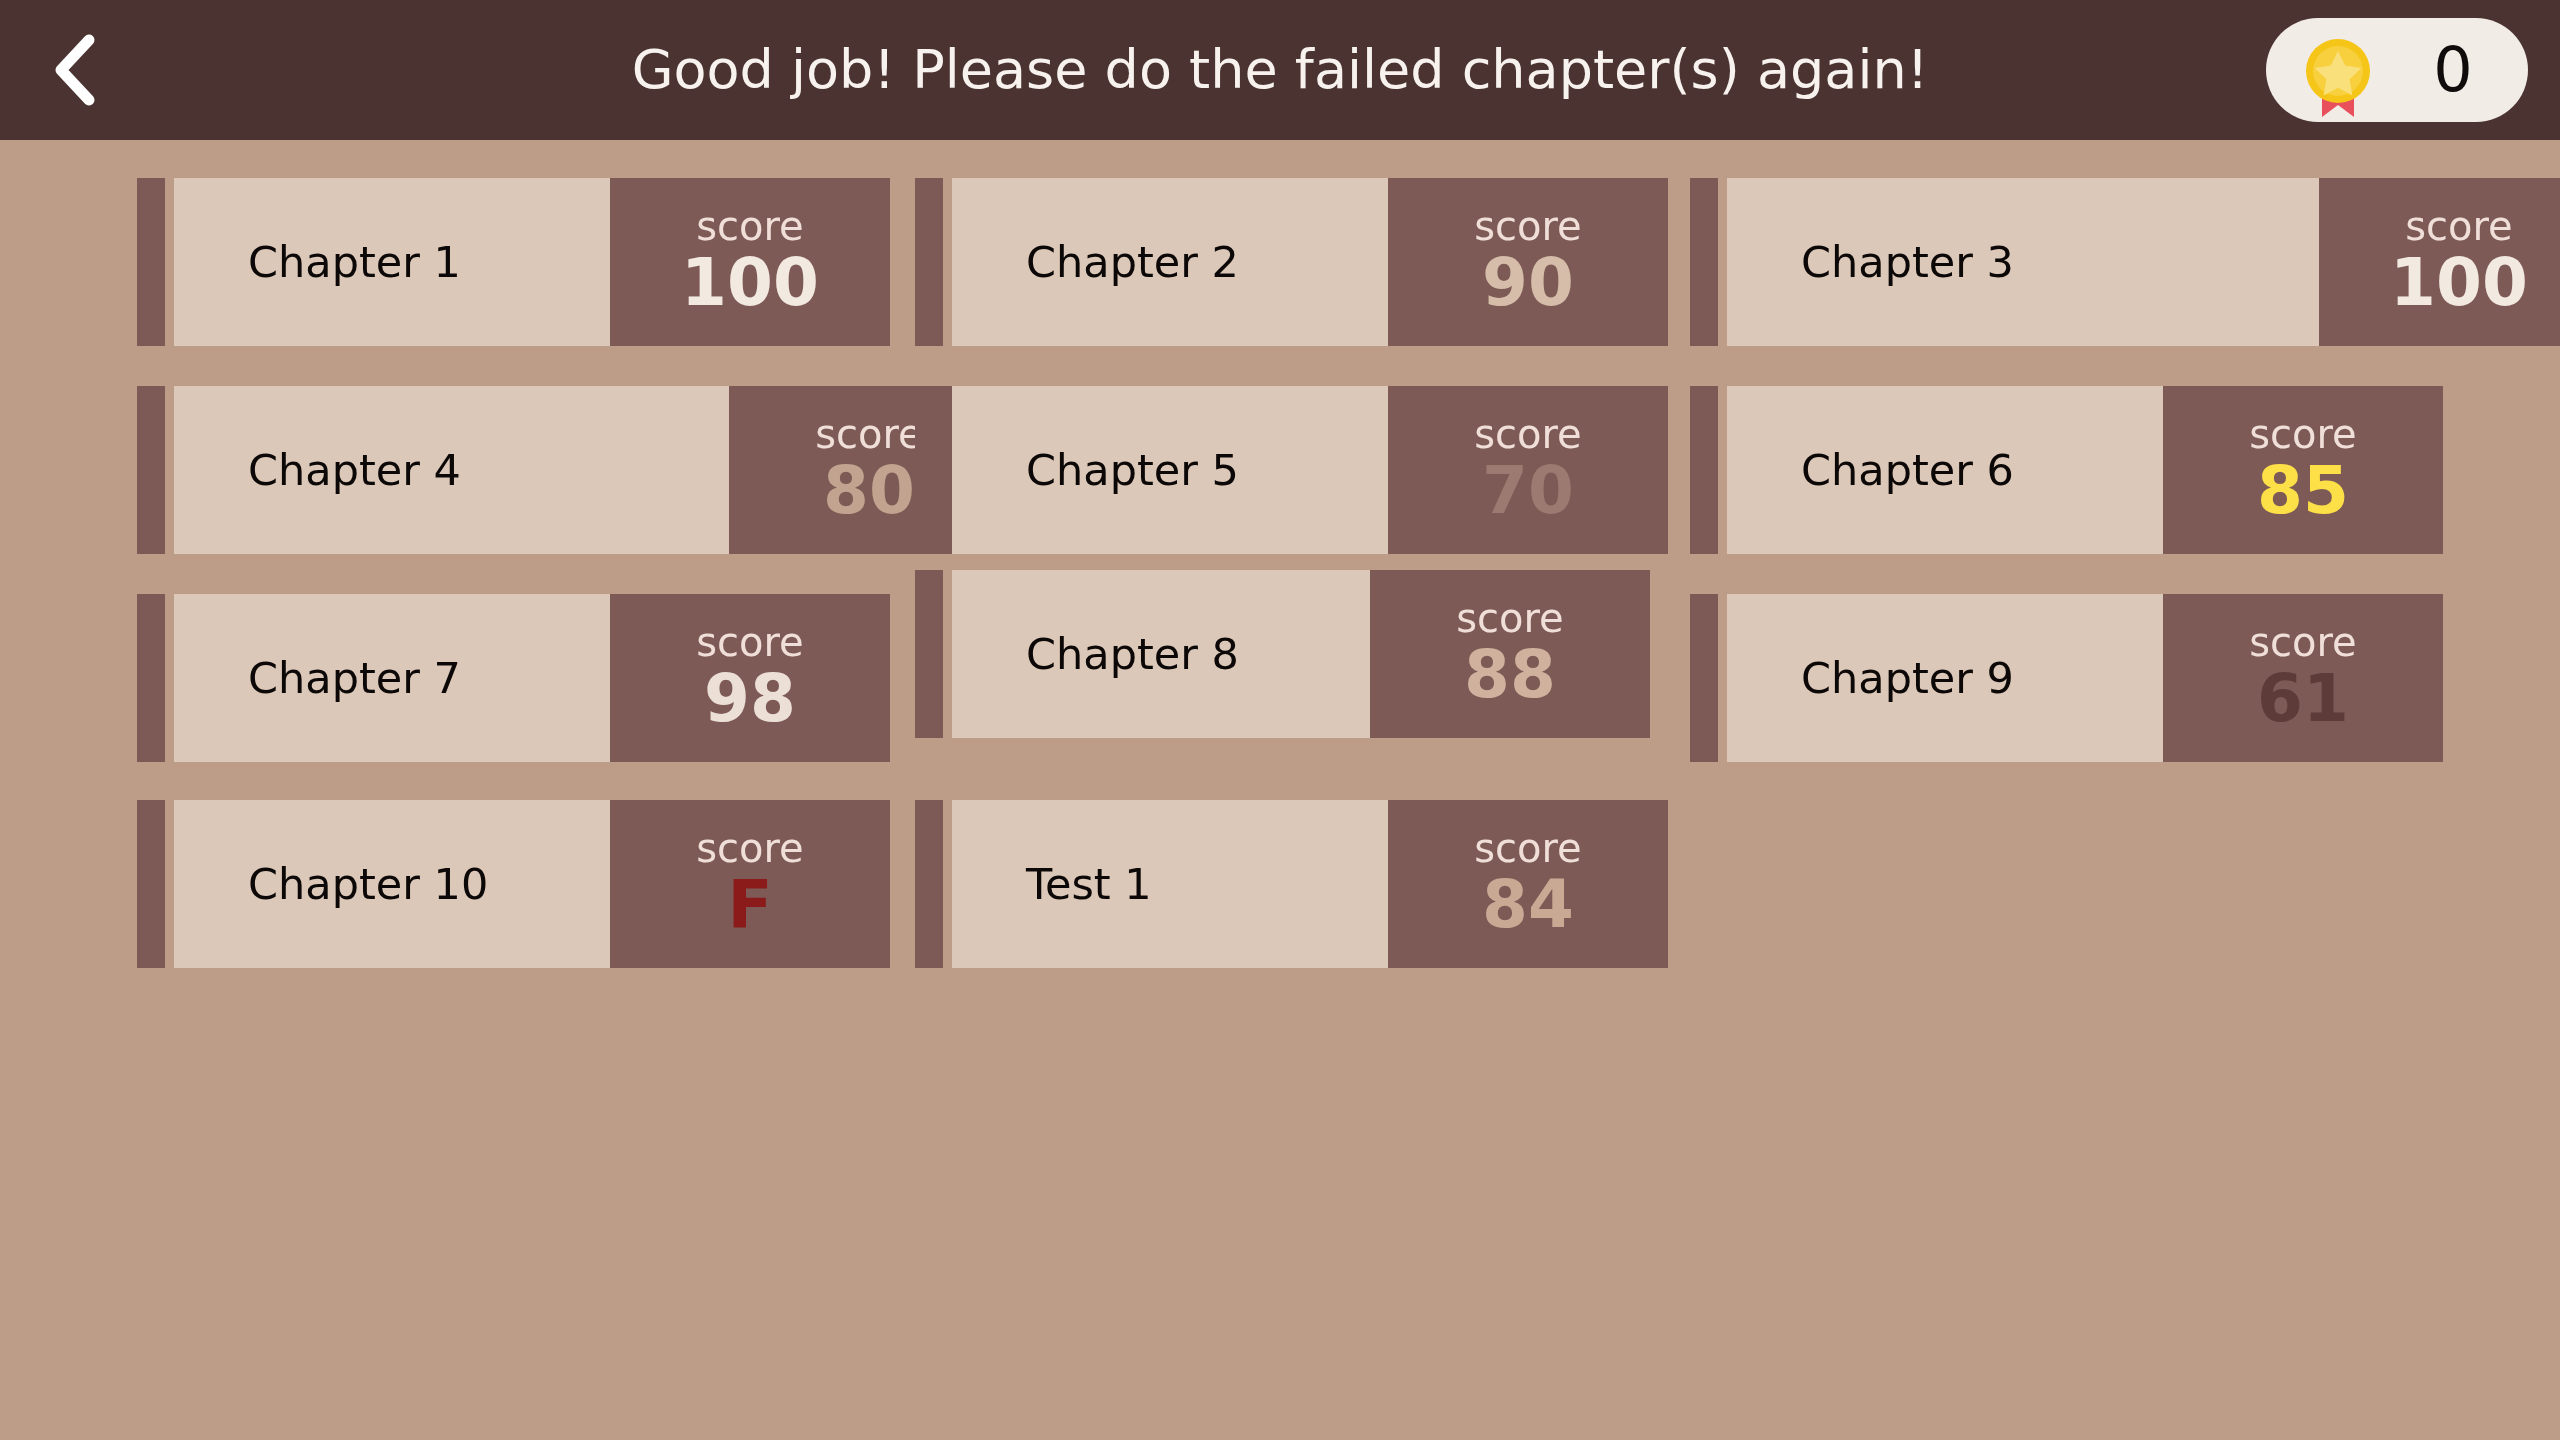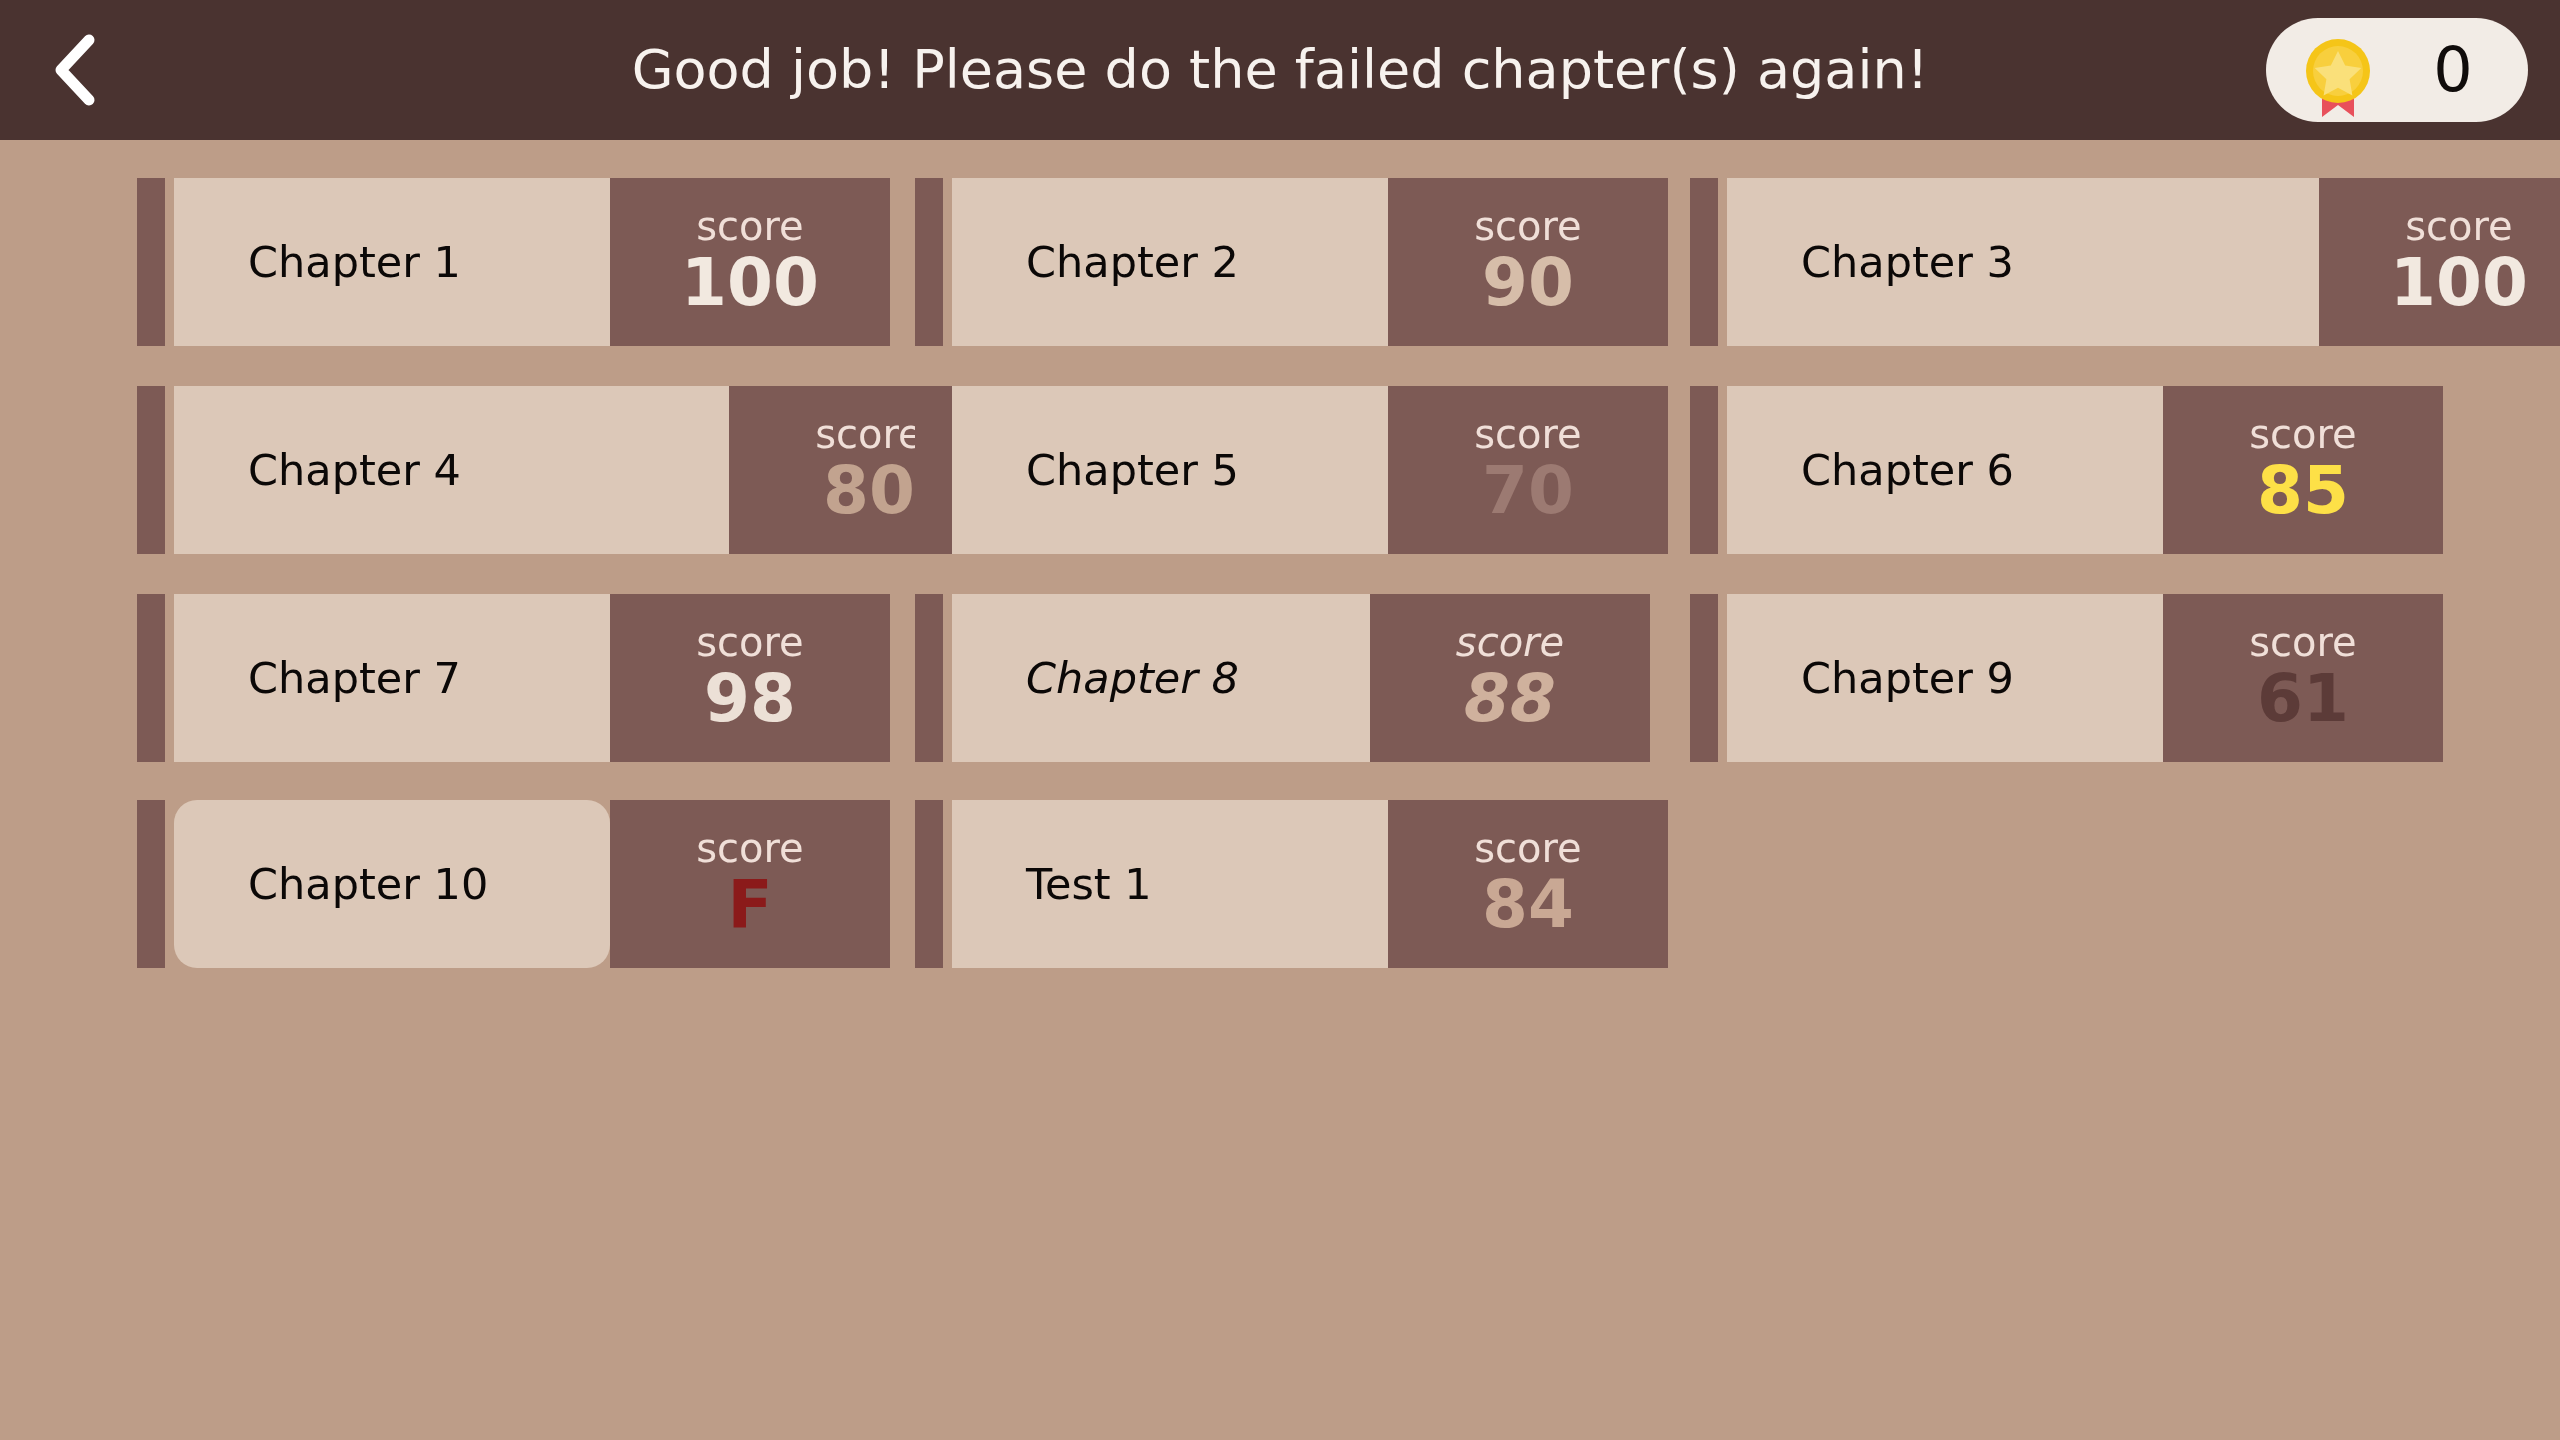--- a/index.html
+++ b/index.html
@@ -252,21 +252,21 @@
       <div class="card-accent" style="background: rgb(125, 90, 85);"></div>
       <div class="card-accent-gap"></div>
       <div class="card-body" style="background: rgb(220, 200, 184);">
         <div class="card-label" style="color: rgb(11, 8, 7);">Chapter 7</div>
       </div>
       <div class="card-score-panel" style="background: rgb(125, 90, 85);">
         <div class="score-caption" style="color: rgb(240, 223, 216);">score</div>
         <div class="score-value" style="color: rgb(236, 224, 214);">98</div>
       </div>
     </div>
-    <div class="chapter-card" style="left: 915px; top: 454px; width: 735px; font-style: italic;">
+    <div class="chapter-card" style="left: 915px; top: 430px; width: 735px;">
       <div class="card-accent" style="background: rgb(125, 90, 85);"></div>
       <div class="card-accent-gap"></div>
       <div class="card-body" style="background: rgb(220, 200, 184);">
         <div class="card-label" style="color: rgb(11, 8, 7);">Chapter 8</div>
       </div>
       <div class="card-score-panel" style="background: rgb(125, 90, 85);">
         <div class="score-caption" style="color: rgb(240, 223, 216);">score</div>
         <div class="score-value" style="color: rgb(207, 177, 157);">88</div>
       </div>
     </div>
@@ -277,21 +277,21 @@
         <div class="card-label" style="color: rgb(11, 8, 7);">Chapter 9</div>
       </div>
       <div class="card-score-panel" style="background: rgb(125, 90, 85);">
         <div class="score-caption" style="color: rgb(240, 223, 216);">score</div>
         <div class="score-value" style="color: rgb(92, 59, 56);">61</div>
       </div>
     </div>
     <div class="chapter-card" style="left: 137px; top: 660px; width: 753px;">
       <div class="card-accent" style="background: rgb(125, 90, 85);"></div>
       <div class="card-accent-gap"></div>
-      <div class="card-body" style="background: rgb(220, 200, 184); border-radius: 23px;">
+      <div class="card-body" style="background: rgb(220, 200, 184);">
         <div class="card-label" style="color: rgb(11, 8, 7);">Chapter 10</div>
       </div>
       <div class="card-score-panel" style="background: rgb(125, 90, 85);">
         <div class="score-caption" style="color: rgb(240, 223, 216);">score</div>
         <div class="score-value" style="color: rgb(139, 26, 26);">F</div>
       </div>
     </div>
     <div class="chapter-card" style="left: 915px; top: 660px; width: 753px; border-radius: 14px;">
       <div class="card-accent" style="background: rgb(125, 90, 85);"></div>
       <div class="card-accent-gap"></div>

